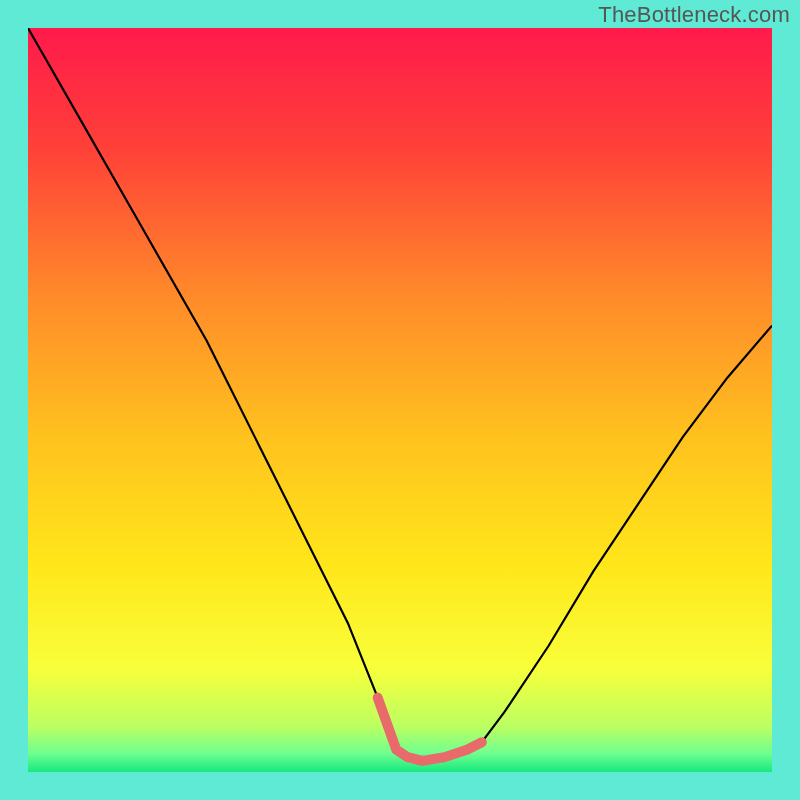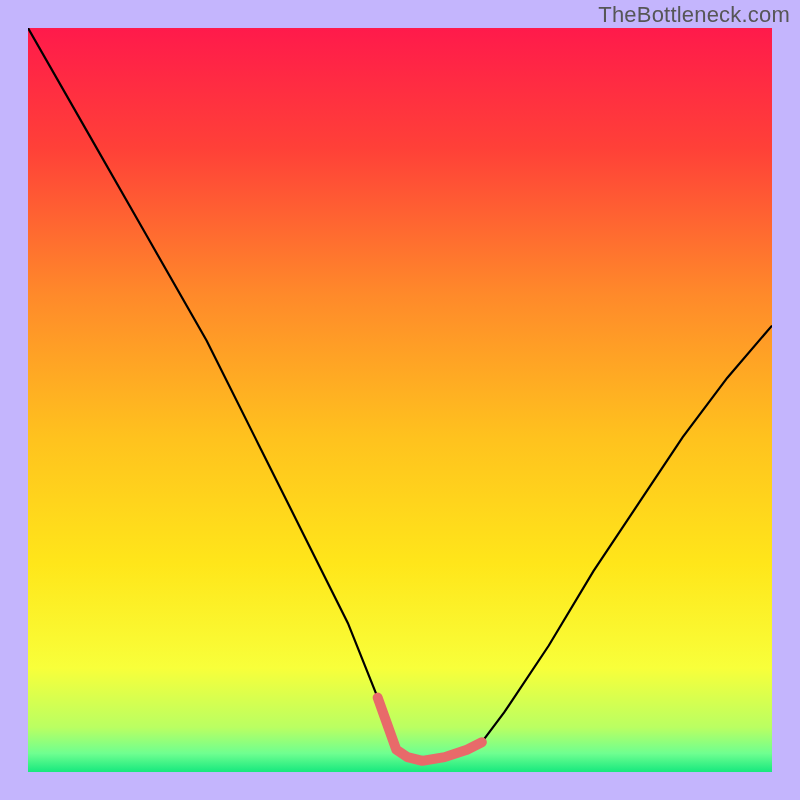--- a/index.html
+++ b/index.html
@@ -7,21 +7,21 @@
     padding: 0;
     width: 800px;
     height: 800px;
     background: #000;
     overflow: hidden;
   }
   .frame {
     position: relative;
     width: 800px;
     height: 800px;
-    background: #c4b5fd;
+    background: #5eead4;
   }
   .watermark {
     position: absolute;
     top: 2px;
     right: 10px;
     font-family: Arial, Helvetica, sans-serif;
     font-size: 22px;
     color: #565656;
     letter-spacing: 0.2px;
     z-index: 10;

